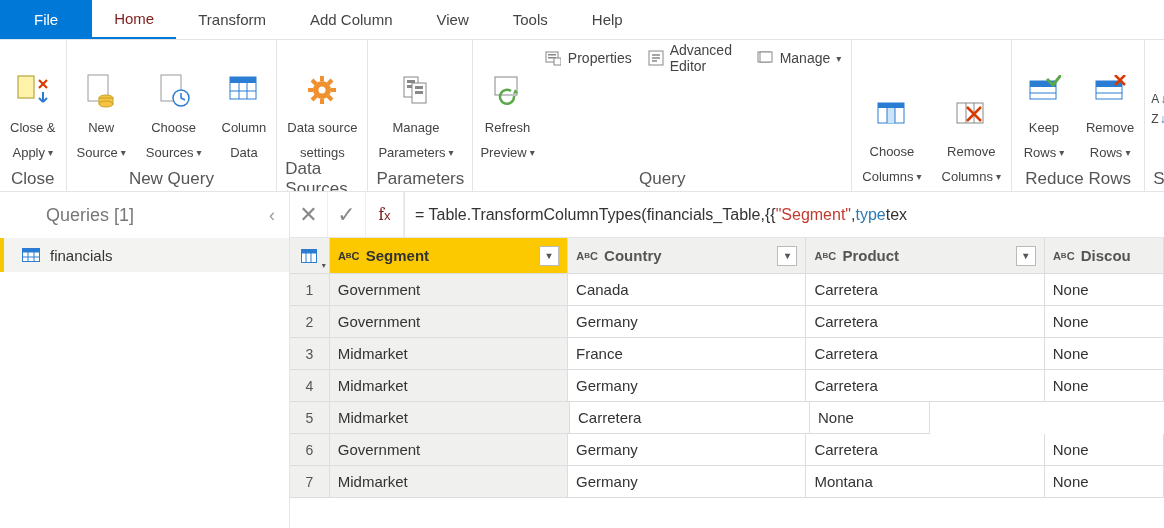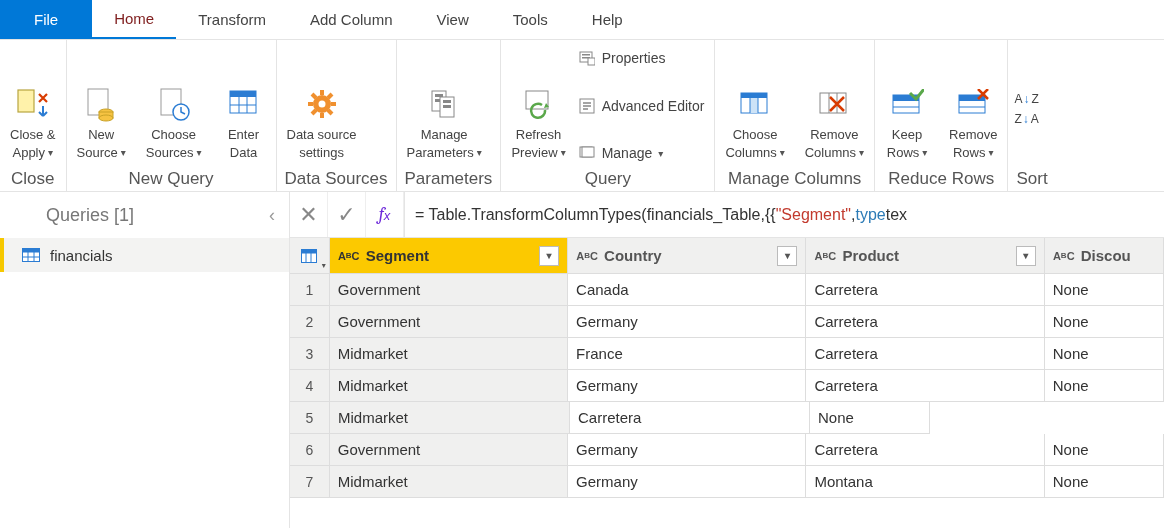--- a/index.html
+++ b/index.html
@@ -10,45 +10,45 @@
 .tabstrip { height: 40px; display: flex; align-items: stretch; border-bottom: 1px solid #e4e4e4; }
 .tab { padding: 0 22px; display: flex; align-items: center; font-size: 15px; color: #444; cursor: pointer; }
 .tab.file { background: #0078d7; color: #fff; padding: 0 34px; }
 .tab.active { color: #7f1d1d; border-bottom: 2px solid #0078d7; }
 
 
 .ribbon { height: 152px; display: flex; border-bottom: 1px solid #e4e4e4; overflow: hidden; }
 .group { display: flex; flex-direction: column; align-items: stretch; border-right: 1px solid #e4e4e4; }
 .group-body { flex: 1; display: flex; align-items: stretch; }
 .group-label { height: 24px; display: flex; align-items: center; justify-content: center; font-size: 17px; color: #555; padding: 0 8px; }
-.big-btn { display: flex; flex-direction: column; align-items: center; justify-content: flex-end; gap: 3px; padding: 8px 10px 6px 10px; cursor: pointer; min-width: 64px; }
+.big-btn { display: flex; flex-direction: column; align-items: center; justify-content: flex-end; gap: 10px; padding: 8px 10px 6px 10px; cursor: pointer; min-width: 64px; }
 .big-btn .icon { width: 36px; height: 40px; display: flex; align-items: center; justify-content: center; }
 .big-btn .lbl { font-size: 13px; color: #444; text-align: center; line-height: 1.2; white-space: nowrap; display: flex; align-items: center; gap: 3px; }
 .chev { font-size: 10px; color: #555; }
-.sub-col { display: flex; flex-direction: column; justify-content: space-between; gap: 6px; padding: 4px 10px 0 2px; }
+.sub-col { display: flex; flex-direction: row; justify-content: space-between; gap: 16px; padding: 4px 10px 0 2px; }
 .sub-item { display: flex; align-items: center; gap: 6px; font-size: 14px; color: #444; cursor: pointer; height: 28px; }
 .sub-item .sicon { width: 18px; height: 18px; display: flex; align-items: center; justify-content: center; }
 .sort-col { display:flex; flex-direction:column; align-items:center; justify-content:center; gap:6px; padding:10px 6px 0 6px;}
 .sort-item { font-size:12px; color:#444; display:flex; align-items:center; gap:1px; cursor:pointer;}
 
 
 .main { flex: 1; display: flex; overflow: hidden; }
 
 
 .qpane { width: 290px; border-right: 1px solid #e4e4e4; display: flex; flex-direction: column; }
 .qhead { height: 46px; display: flex; align-items: center; justify-content: space-between; padding: 0 14px; font-size: 18px; color: #777; margin-left: 32px; }
 .qhead .collapse { font-size: 18px; color: #999; cursor:pointer;}
 .qitem { height: 34px; display: flex; align-items: center; gap: 10px; padding: 0 18px; font-size: 15px; color: #333; border-left: 4px solid #f6c800; background: #f3f3f2; cursor:pointer;}
 .qitem .qicon { width: 18px; height: 14px; }
 
 
 .rpane { flex: 1; display: flex; flex-direction: column; overflow: hidden; }
 .formula-row { height: 46px; display: flex; align-items: center; border-bottom: 1px solid #e4e4e4; }
 .formula-btn { width: 38px; height: 100%; display: flex; align-items: center; justify-content: center; color: #888; font-size: 22px; cursor:pointer; border-right: 1px solid #eee;}
-.fx { font-style: italic; font-family: Cambria, Georgia, serif; font-size: 18px; color: #6d28d9; text-align: center; }
+.fx { font-family: Cambria, Georgia, serif; font-size: 18px; color: #7f1d1d; text-align: center; }
 .formula-input { flex: 1; height: 100%; padding: 0 10px; font-family: Consolas, monospace; font-size: 16px; color: #333; display:flex; align-items:center; overflow:hidden; white-space:nowrap; border-left:1px solid #e4e4e4;}
 .str { color: #c23a2e; }
 .kw { color: #2c7bb6; }
 
 
 .grid { flex: 1; overflow: hidden; display:flex; flex-direction:column;}
 .grid-head, .grid-row { display: flex; }
 .grid-head { height: 36px; }
 .rowhdr-cell { width: 40px; border-right: 1px solid #ddd; border-bottom: 1px solid #ddd; background: #f0f0ef; display:flex; align-items:center; justify-content:center; font-size:14px; color:#555;}
 .col { border-right: 1px solid #ddd; border-bottom: 1px solid #ddd; display: flex; align-items: center; padding: 0 8px; font-size: 15px; color: #333; overflow:hidden; white-space:nowrap; }
@@ -146,21 +146,21 @@
         <div class="icon">
           <svg width="34" height="34" viewBox="0 0 34 34">
                 <rect x="3" y="4" width="26" height="22" fill="#fff" stroke="#2b7cd3"></rect>
                 <rect x="3" y="4" width="26" height="6" fill="#2b7cd3"></rect>
                 <line x1="12" y1="10" x2="12" y2="26" stroke="#2b7cd3"></line>
                 <line x1="20" y1="10" x2="20" y2="26" stroke="#2b7cd3"></line>
                 <line x1="3" y1="18" x2="29" y2="18" stroke="#2b7cd3"></line>
               </svg>
         </div>
         <div class="lbl">
-              <span>Enter</span>
+              <span>Column</span>
             </div>
         <div class="lbl">
               <span>Data</span>
             </div>
       </div>
     </div>
     <div class="group-label">New Query</div>
   </div>
 
   <div class="group">
@@ -303,21 +303,20 @@
             </div>
         <div class="lbl">
               <span>Remove</span>
             </div>
         <div class="lbl">
               <span>Columns</span>
               <span class="chev">▾</span>
             </div>
       </div>
     </div>
-    <div class="group-label">Manage Columns</div>
   </div>
 
   <div class="group">
     <div class="group-body">
       <div class="big-btn">
         <div class="icon">
               <svg width="34" height="30" viewBox="0 0 34 30">
                 <rect x="3" y="6" width="26" height="18" fill="#fff" stroke="#2b7cd3"></rect>
                 <rect x="3" y="6" width="26" height="6" fill="#2b7cd3"></rect>
                 <line x1="3" y1="18" x2="29" y2="18" stroke="#2b7cd3"></line>

